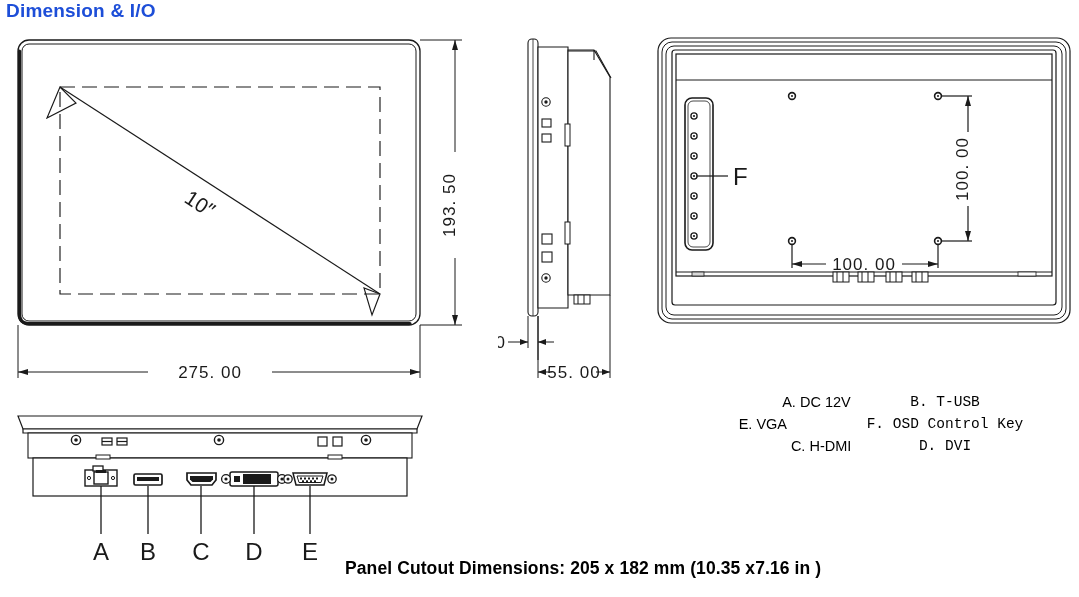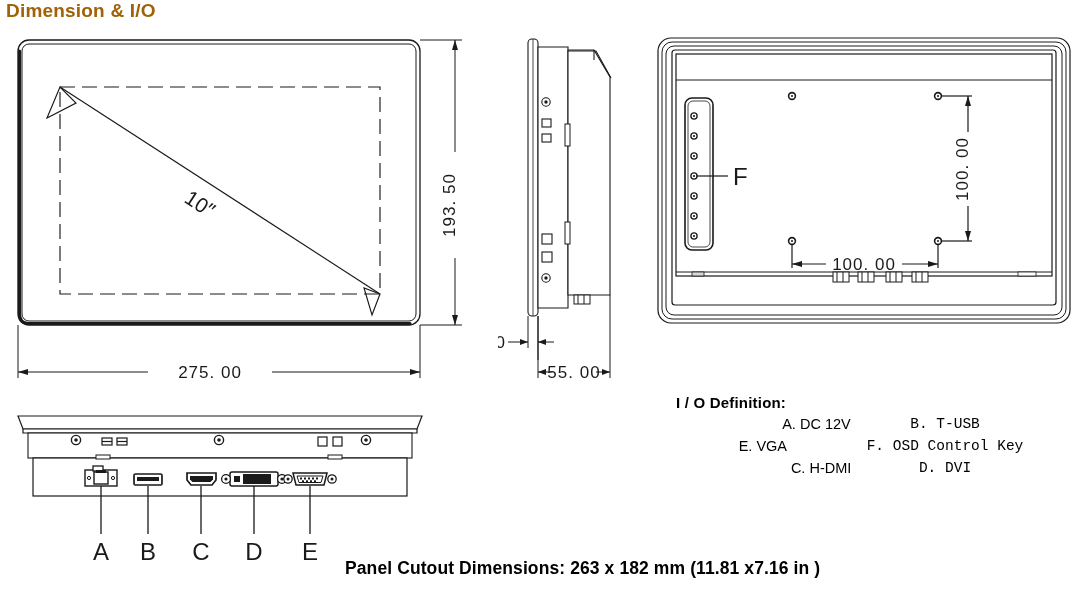--- a/index.html
+++ b/index.html
@@ -14,21 +14,21 @@
     font-family: "Liberation Sans", sans-serif;
     color: #000000;
     overflow: hidden;
   }
   #page-title {
     position: absolute;
     left: 6px;
     top: 0px;
     font-size: 19px;
     font-weight: bold;
-    color: #a16207;
+    color: #1d4ed8;
     letter-spacing: 0.2px;
   }
   .view {
     position: absolute;
   }
   #front-view   { left: 0px;   top: 30px; }
   #side-view    { left: 498px; top: 30px; }
   #rear-view    { left: 650px; top: 30px; }
   #bottom-view  { left: 0px;   top: 408px; }
 
@@ -371,28 +371,27 @@
     </g>
     <text class="letter" x="101" y="152" text-anchor="middle">A</text>
     <text class="letter" x="148" y="152" text-anchor="middle">B</text>
     <text class="letter" x="201" y="152" text-anchor="middle">C</text>
     <text class="letter" x="254" y="152" text-anchor="middle">D</text>
     <text class="letter" x="310" y="152" text-anchor="middle">E</text>
   </svg>
 </div>
 
 <div id="io-definition">
-  <div id="io-title">I / O Definition:</div>
   <div class="io-row">
     <div class="io-col left">A. DC 12V</div>
     <div class="io-col right">B. T-USB</div>
   </div>
   <div class="io-row">
     <div class="io-col left">E. VGA</div>
     <div class="io-col right">F. OSD Control Key</div>
   </div>
   <div class="io-row">
     <div class="io-col left">C. H-DMI</div>
     <div class="io-col right">D. DVI</div>
   </div>
 </div>
 
-<div id="panel-cutout">Panel Cutout Dimensions: 263 x 182 mm (11.81 x7.16 in )</div>
+<div id="panel-cutout">Panel Cutout Dimensions: 205 x 182 mm (10.35 x7.16 in )</div>
 
 </body></html>

